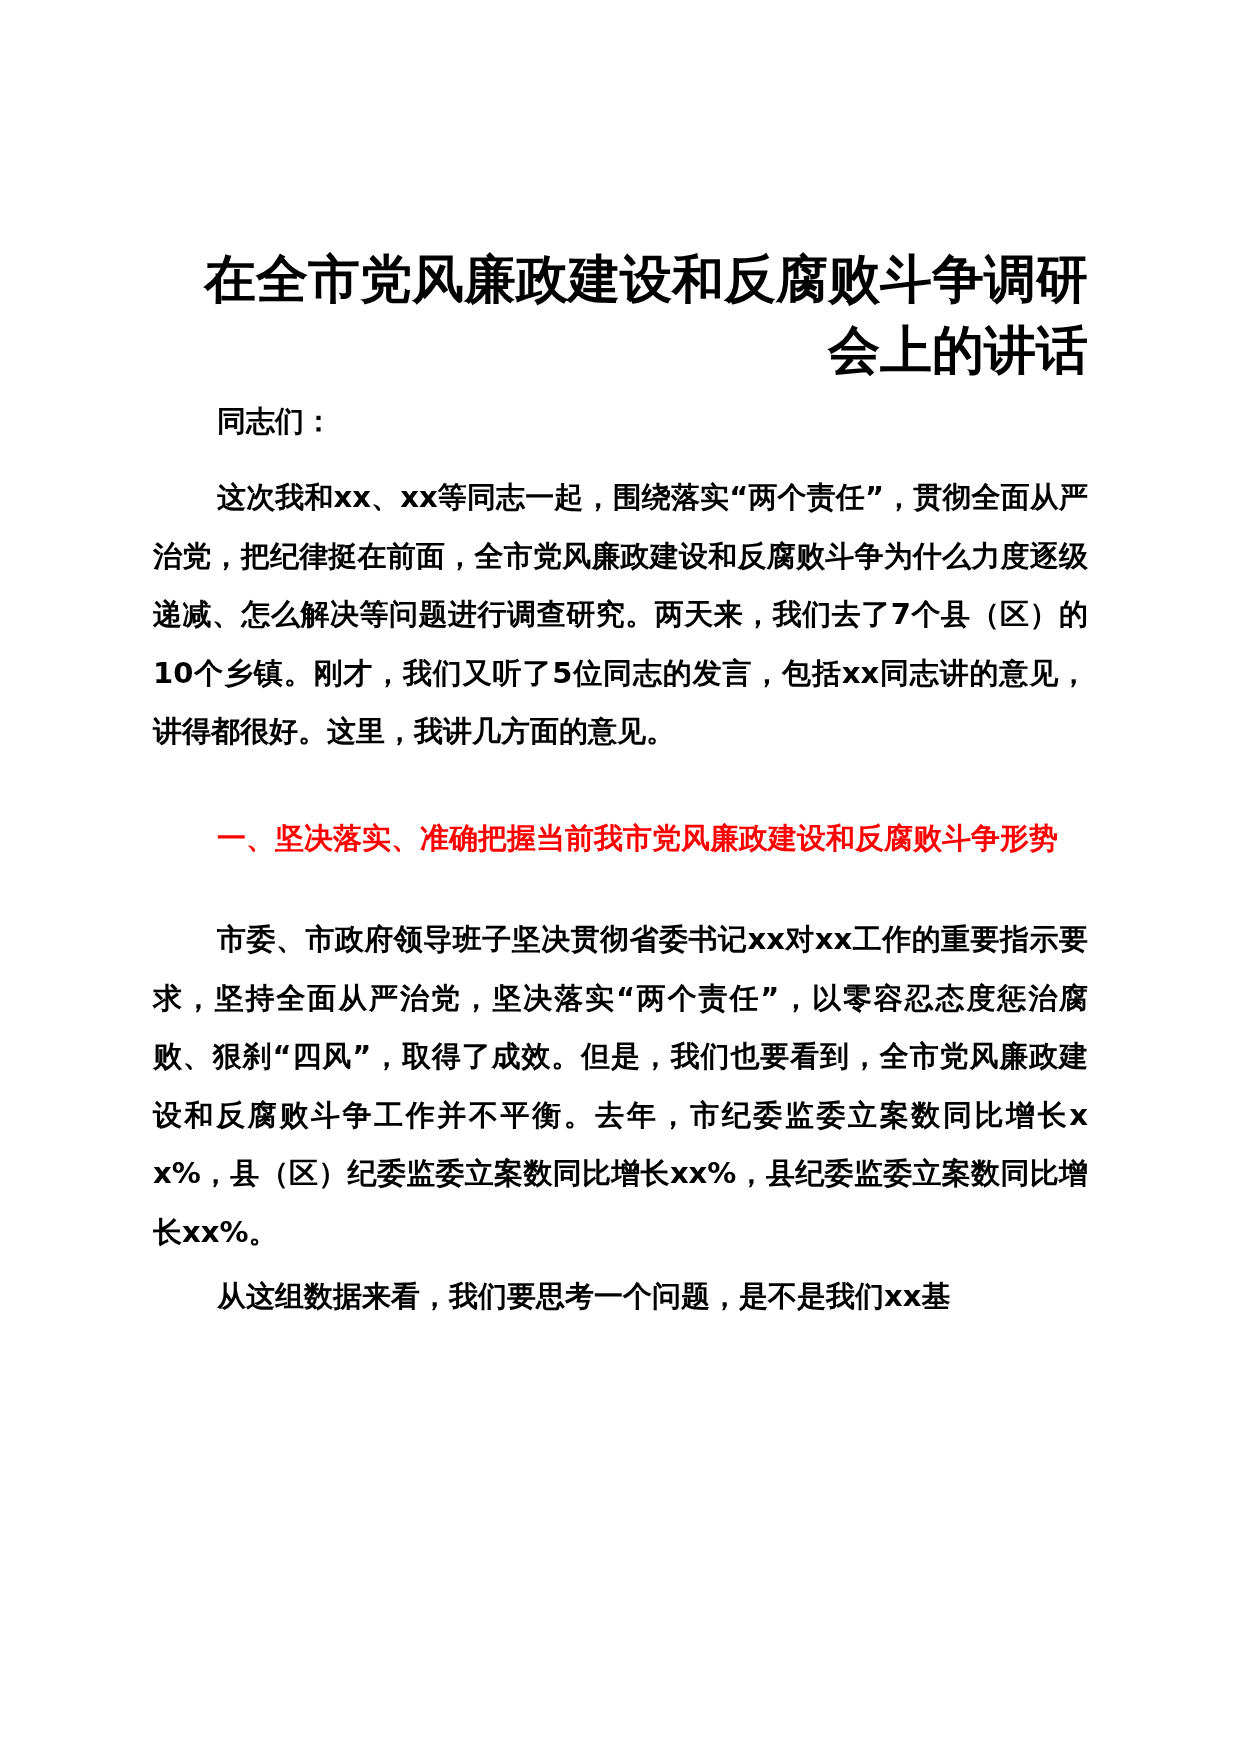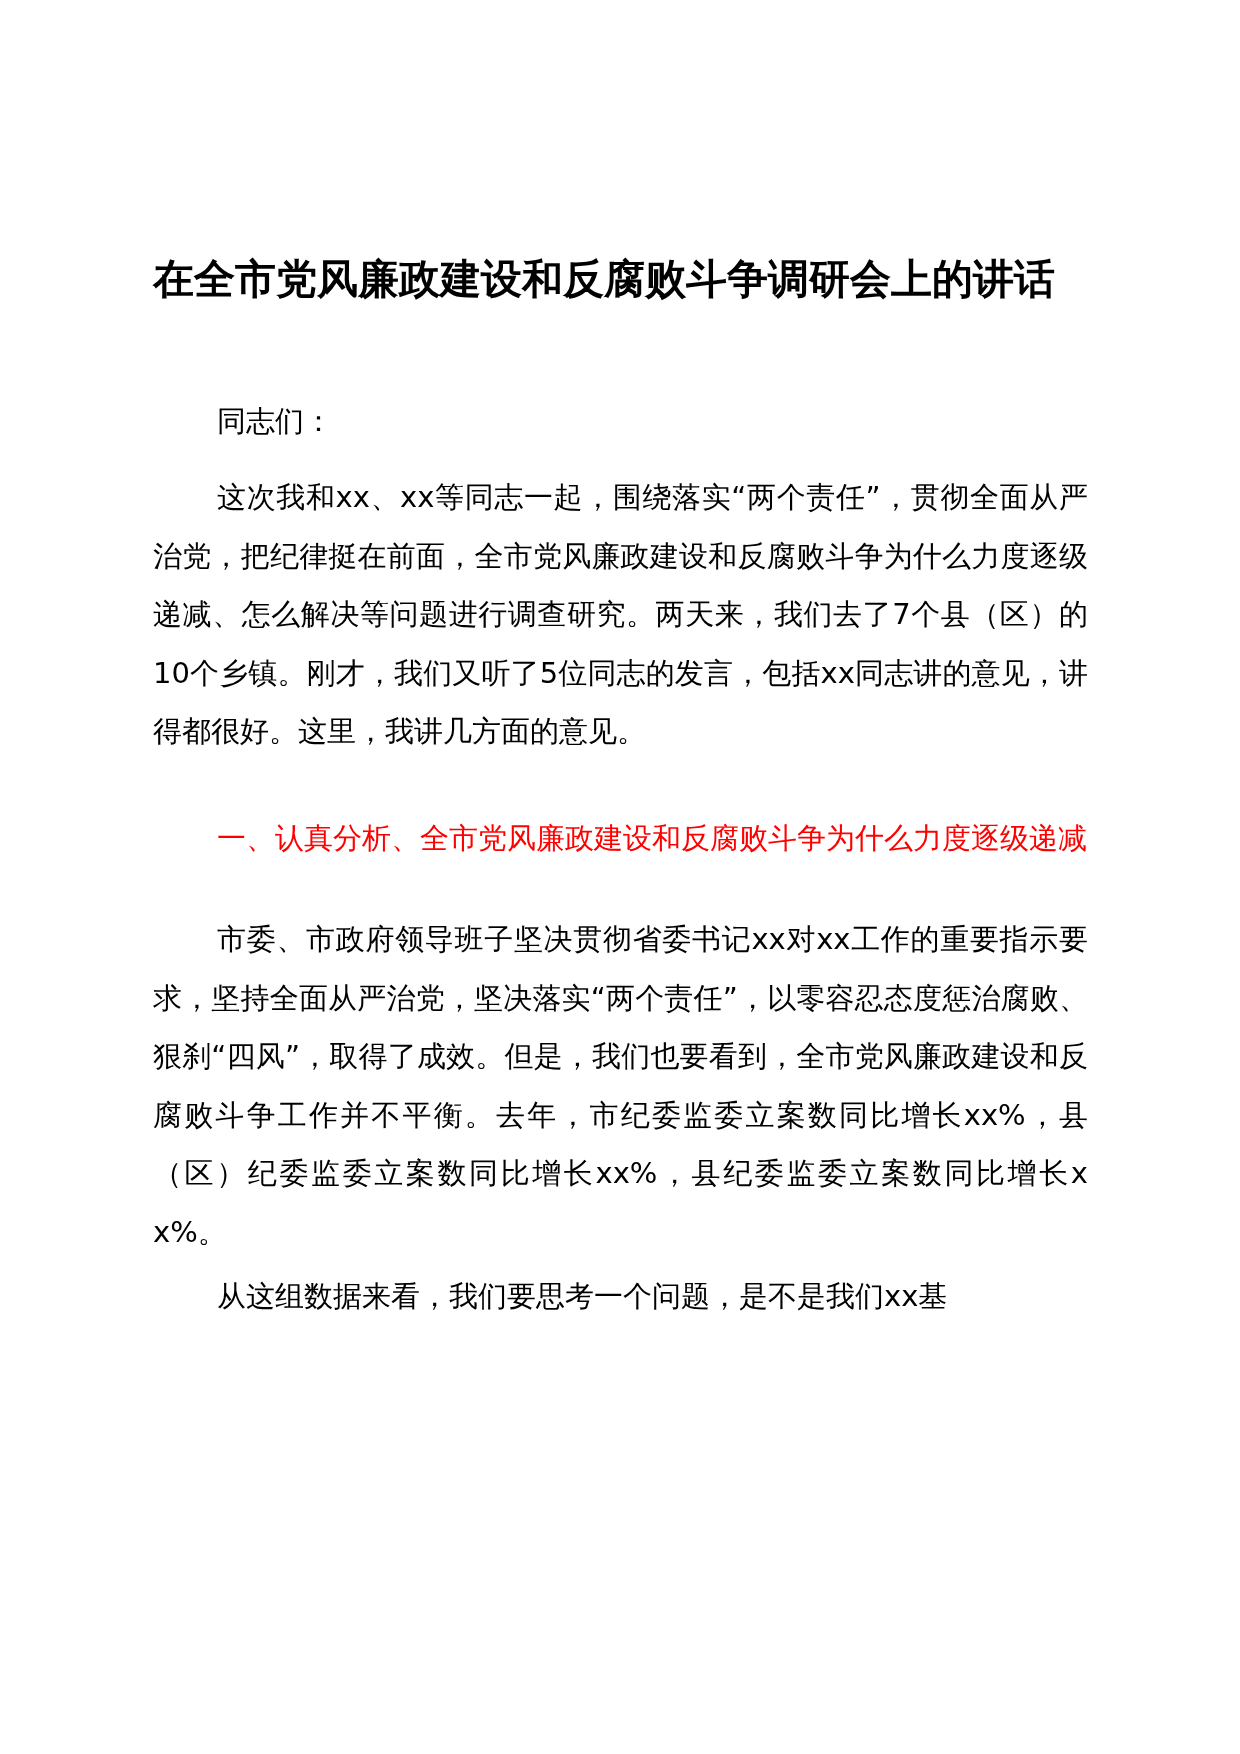--- a/index.html
+++ b/index.html
@@ -19,48 +19,49 @@
       position: absolute;
       left: 153px;
       top: 0;
       width: 935px;
     }
     .title {
       position: absolute;
       left: 0;
       top: 244px;
       width: 935px;
-      text-align: left;
+      text-align: right;
       font-weight: bold;
-      font-size: 41px;
+      font-size: 52px;
       line-height: 71px;
       letter-spacing: 0px;
     }
     .para {
       position: absolute;
       left: 0;
       width: 935px;
       font-size: 29px;
       line-height: 58.5px;
       text-indent: 64px;
       text-align: justify;
       word-break: break-all;
+      font-weight: bold;
     }
     .heading-red {
       color: #ff0000;
     }
   </style>
 </head>
 <body>
 
 <div class="page">
   <div class="title">在全市党风廉政建设和反腐败斗争调研会上的讲话</div>
 
   <div class="para" style="top:392px;">同志们：</div>
 
   <div class="para" style="top:468px;">这次我和xx、xx等同志一起，围绕落实“两个责任”，贯彻全面从严治党，把纪律挺在前面，全市党风廉政建设和反腐败斗争为什么力度逐级递减、怎么解决等问题进行调查研究。两天来，我们去了7个县（区）的10个乡镇。刚才，我们又听了5位同志的发言，包括xx同志讲的意见，讲得都很好。这里，我讲几方面的意见。</div>
 
-  <div class="para heading-red" style="top: 809px; color: rgb(255, 0, 0);">一、认真分析、全市党风廉政建设和反腐败斗争为什么力度逐级递减</div>
+  <div class="para heading-red" style="top: 809px; color: rgb(255, 0, 0);">一、坚决落实、准确把握当前我市党风廉政建设和反腐败斗争形势</div>
 
   <div class="para" style="top:910px;">市委、市政府领导班子坚决贯彻省委书记xx对xx工作的重要指示要求，坚持全面从严治党，坚决落实“两个责任”，以零容忍态度惩治腐败、狠刹“四风”，取得了成效。但是，我们也要看到，全市党风廉政建设和反腐败斗争工作并不平衡。去年，市纪委监委立案数同比增长xx%，县（区）纪委监委立案数同比增长xx%，县纪委监委立案数同比增长xx%。</div>
 
   <div class="para" style="top:1267px;">从这组数据来看，我们要思考一个问题，是不是我们xx基</div>
 </div>
 
 </body></html>

